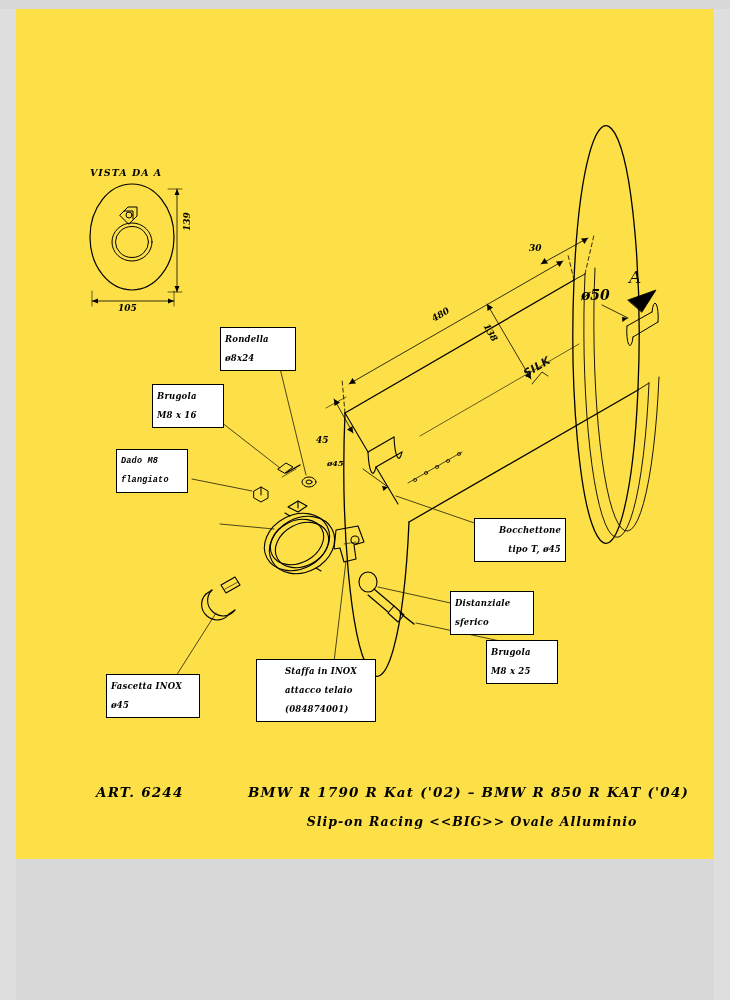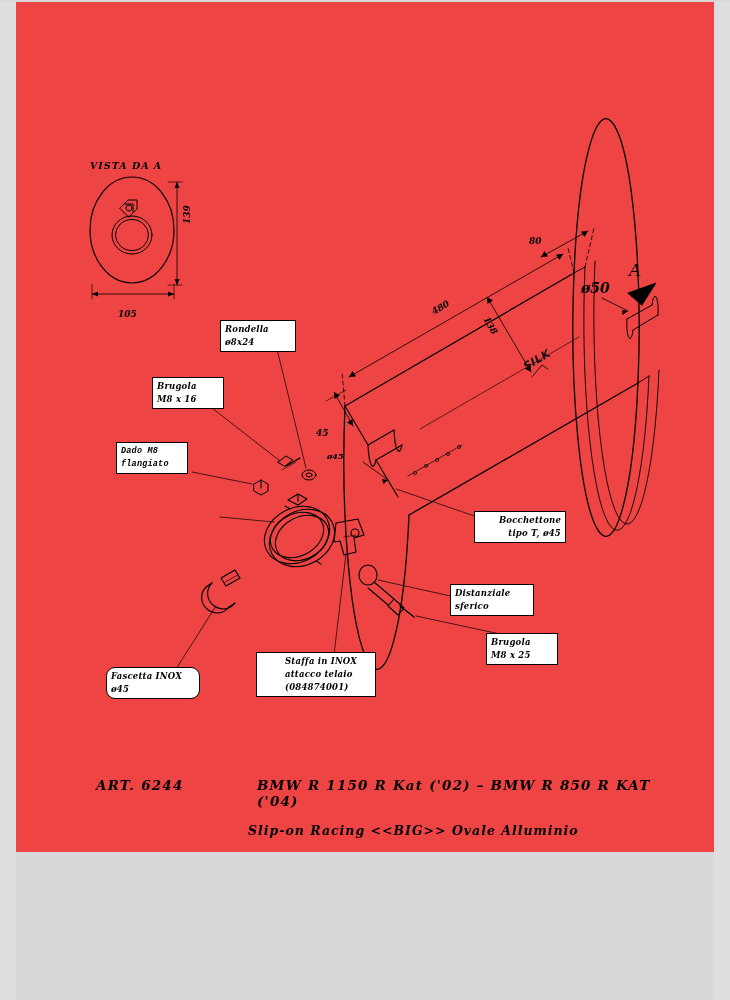--- a/index.html
+++ b/index.html
@@ -8,24 +8,24 @@
     background: #d8d8d8;
   }
   body {
     width: 730px;
     height: 1000px;
     overflow: hidden;
     font-family: "DejaVu Serif", serif;
   }
   #sheet {
     position: absolute;
-    left: 0; top: 2px;
+    left: 0; top: 9px;
     width: 730px;
     height: 850px;
-    background: #ef4444;
+    background: #fde047;
   }
   
   .margin-band {
     position: absolute;
     top: 0;
     width: 16px;
     height: 1000px;
     background: #dedede;
   }
   .margin-band.left { left: 0; }
@@ -48,21 +48,21 @@
 
   
   .callout {
     position: absolute;
     border: 1px solid #000;
     background: #ffffff;
     font-family: "DejaVu Serif", serif;
     font-style: italic;
     font-weight: bold;
     font-size: 8.5px;
-    line-height: 13px;
+    line-height: 19px;
     letter-spacing: 0.2px;
     padding: 2px 4px;
     white-space: pre-line;
     color: #000;
     text-align: left;
   }
 
   .dim-label {
     position: absolute;
     font-family: "DejaVu Serif", serif;
@@ -98,35 +98,35 @@
   }
   .title-row {
     display: flex;
     align-items: baseline;
     font-family: "DejaVu Serif", serif;
     font-style: italic;
     font-weight: bold;
     font-size: 13.5px;
     letter-spacing: 1.2px;
     color: #000;
-    gap: 9px;
   }
   .title-art {
     width: 152px;
     flex: 0 0 152px;
   }
   .title-sub {
     margin-left: 152px;
     margin-top: 14px;
     font-family: "DejaVu Serif", serif;
     font-style: italic;
     font-weight: bold;
     font-size: 12.5px;
     letter-spacing: 1px;
     color: #000;
+    text-align: center;
   }
 
   .brand-text {
     position: absolute;
     font-family: "DejaVu Sans", sans-serif;
     font-style: italic;
     font-weight: bold;
     font-size: 11px;
     color: #111;
     letter-spacing: 0.5px;
@@ -325,23 +325,23 @@
 
         <g stroke-width="0.8">
           <path d="M516 375 l10 -12 l6 4"></path>
         </g>
       </g>
     </svg>
 
     <div class="view-label" style="left:74px; top:158px;">VISTA  DA  A</div>
 
     <div class="dim-label" style="left:166px; top:222px; transform:rotate(-90deg); transform-origin:left top;">139</div>
-    <div class="dim-label" style="left:102px; top:294px;margin-top:13px;">105</div>
-
-    <div class="dim-label" style="left:513px; top:234px;">80</div>
+    <div class="dim-label" style="left:102px; top:294px;">105</div>
+
+    <div class="dim-label" style="left:513px; top:234px;">30</div>
     <div class="dim-label" style="left:565px; top:278px; font-size:14px;">ø50</div>
     <div class="dim-label" style="left:414px; top:306px; transform:rotate(-31deg); transform-origin:left top;">480</div>
     <div class="dim-label" style="left:474px; top:313px; transform:rotate(59deg); transform-origin:left top;">138</div>
     <div class="dim-label" style="left:300px; top:382px;margin-top:44px;">45</div>
     <div class="dim-label" style="left:311px; top:449px; font-size:8px;">ø45</div>
 
     <div class="letter-A" style="left:613px; top:258px;">A</div>
 
     <div class="brand-text" style="left:505px; top:360px;">SILK</div>
 
@@ -361,25 +361,25 @@
     <div class="callout" style="left:434px; top:582px; width:74px;">Distanziale
 sferico</div>
 
     <div class="callout" style="left:470px; top:631px; width:62px;">Brugola
 M8 x 25</div>
 
     <div class="callout" style="left:240px; top:650px; width:86px;padding-left:28px;">Staffa in INOX
 attacco telaio
 (084874001)</div>
 
-    <div class="callout" style="left:90px; top:665px; width:84px;border-radius:9px;">Fascetta INOX
+    <div class="callout" style="left:90px; top:665px; width:84px;">Fascetta INOX
 ø45</div>
 
     <div id="title-block">
       <div class="title-row">
         <span class="title-art">ART.  6244</span>
-        <span>BMW  R  1150  R  Kat  ('02)  –  BMW  R  850  R  KAT  ('04)</span>
+        <span>BMW  R  1790  R  Kat  ('02)  –  BMW  R  850  R  KAT  ('04)</span>
       </div>
       <div class="title-sub">Slip-on  Racing  &lt;&lt;BIG&gt;&gt;  Ovale  Alluminio</div>
     </div>
 
   </div>
 </div>
 
 </body></html>

